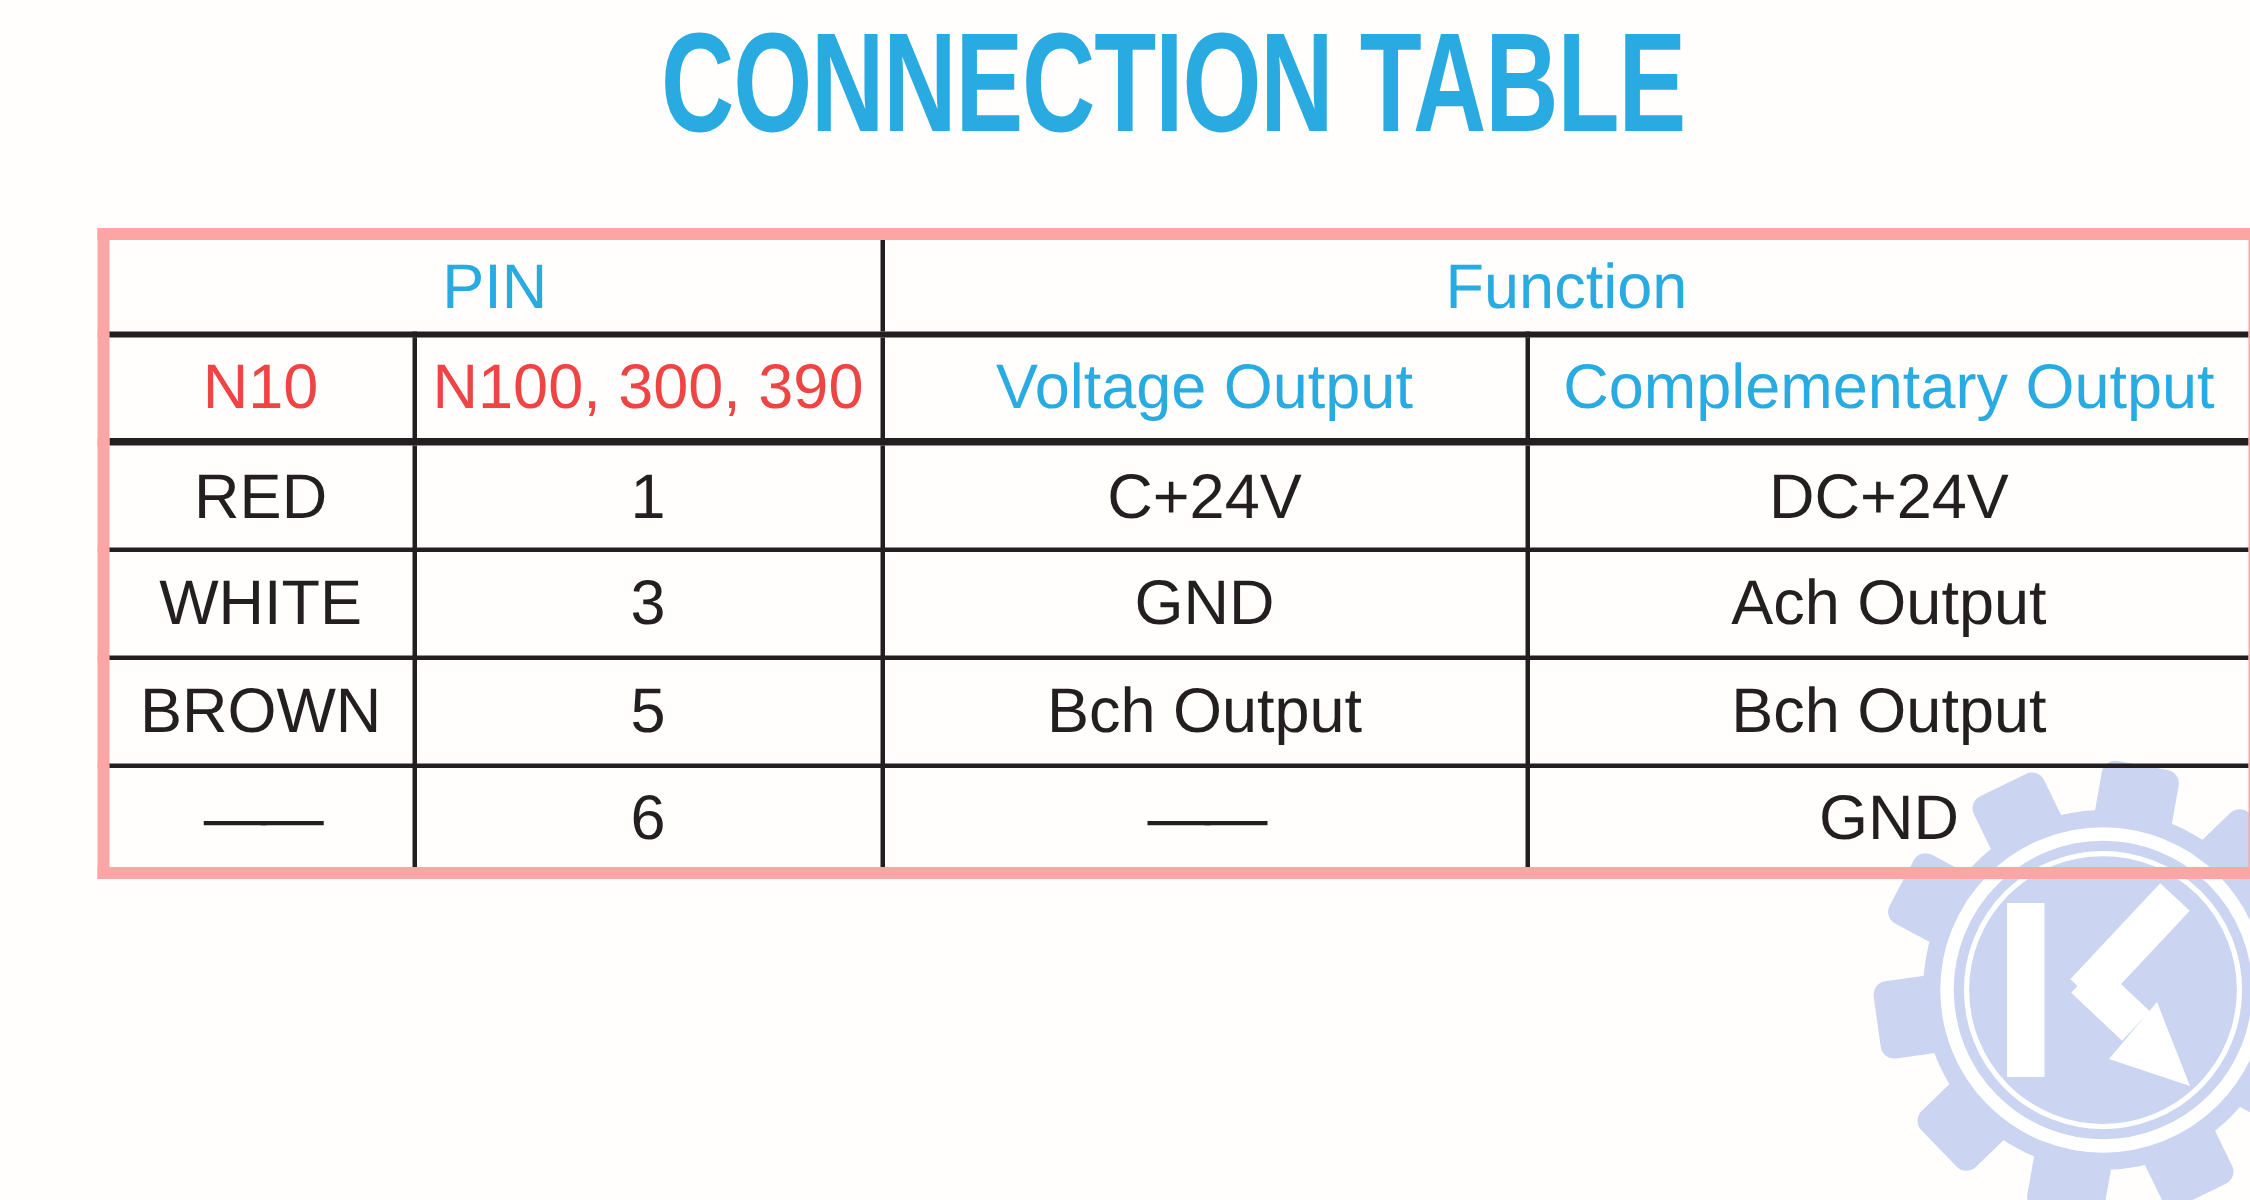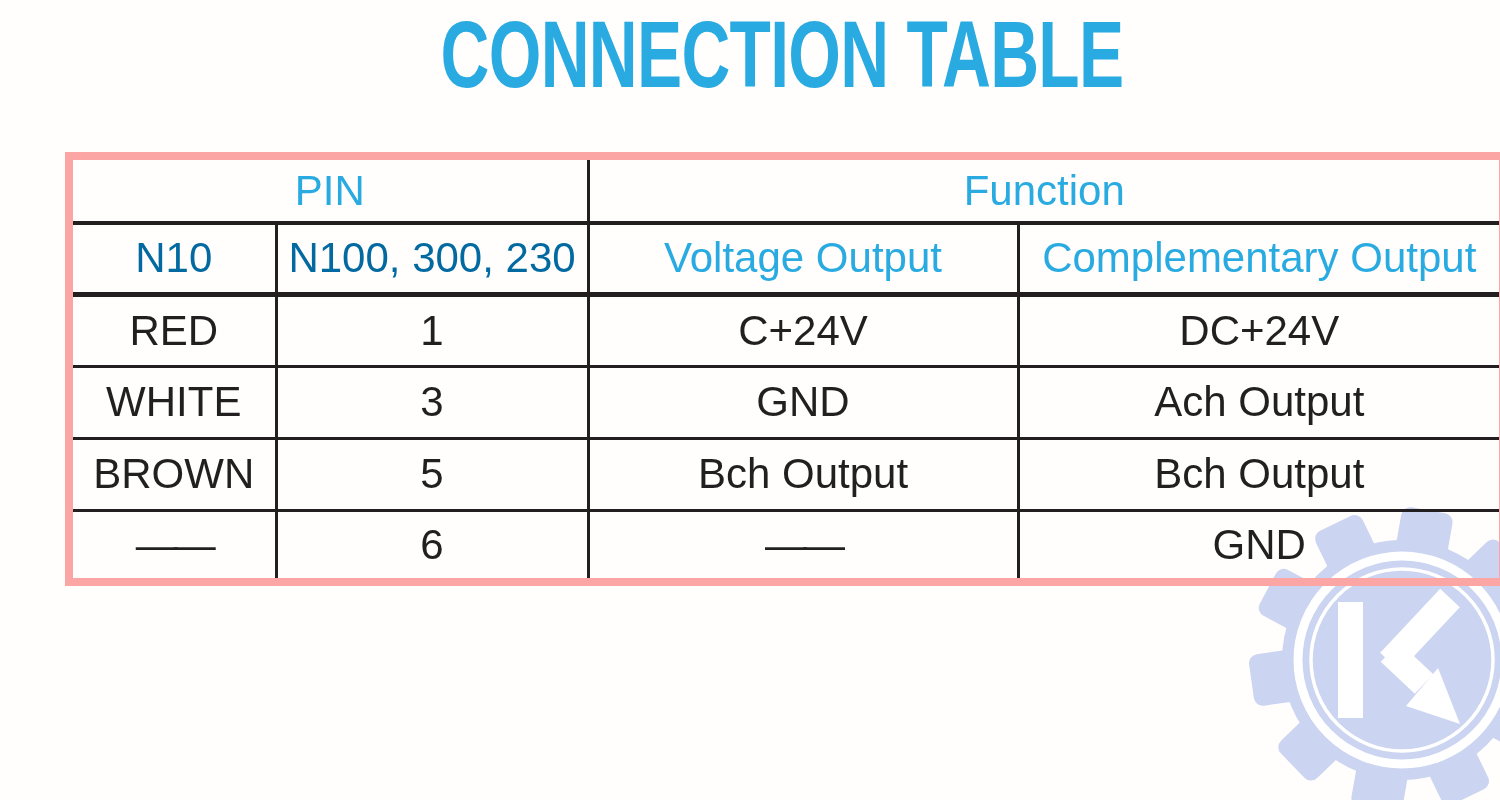--- a/index.html
+++ b/index.html
@@ -65,21 +65,21 @@
     padding: 0;
     background: transparent;
   }
   tr.group-row { height: 67px; }
   tr.sub-row   { height: 71px; }
   tbody tr     { height: 72px; }
   thead th { background: #C8E9FA; }
   tr.group-row th { border-bottom-width: 4px; }
   tr.sub-row th   { border-bottom: 5px solid #231F20; }
   .accent { color: #29ABE2; }
-  .dark   { color: #0369a1; }
+  .dark   { color: #ef4444; }
   td.dash-cell { letter-spacing: -4px; }
 </style>
 </head>
 <body>
 
 <div class="page">
 
   <h1 class="page-title">CONNECTION TABLE</h1>
 
   <div class="watermark">
@@ -115,21 +115,21 @@
       <col style="width:430px">
       <col style="width:485px">
     </colgroup>
     <thead>
       <tr class="group-row">
         <th colspan="2" class="accent">PIN</th>
         <th colspan="2" class="accent">Function</th>
       </tr>
       <tr class="sub-row">
         <th class="dark">N10</th>
-        <th class="dark">N100, 300, 230</th>
+        <th class="dark">N100, 300, 390</th>
         <th class="accent">Voltage Output</th>
         <th class="accent">Complementary Output</th>
       </tr>
     </thead>
     <tbody>
       <tr>
         <td>RED</td>
         <td>1</td>
         <td>C+24V</td>
         <td>DC+24V</td>

